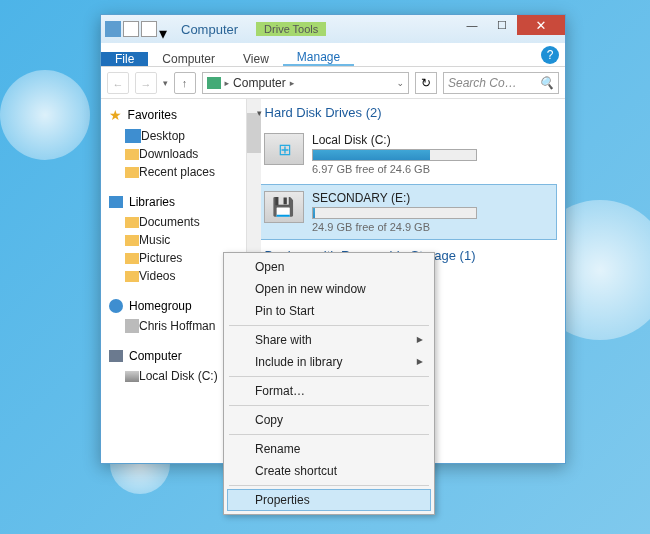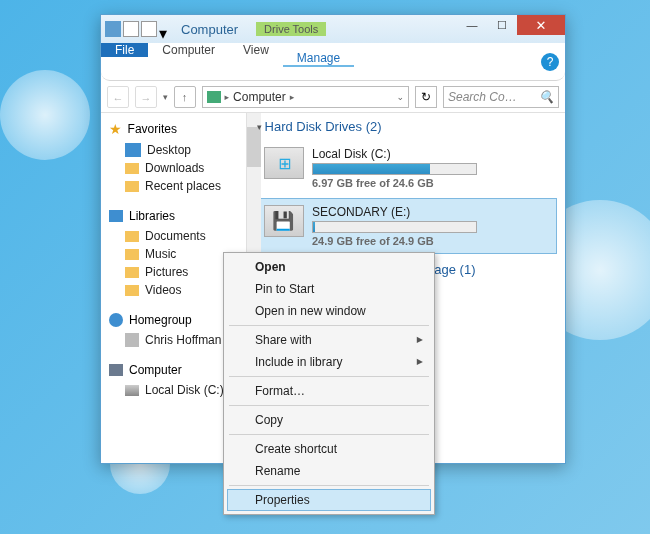--- a/index.html
+++ b/index.html
@@ -15,39 +15,39 @@
   .qat { display: flex; gap: 2px; padding-left: 4px; align-items: center; }
   .qat-icon { width: 16px; height: 16px; background: #5d9dd0; }
   .qat-doc { background: #fff; border: 1px solid #999; }
   .qat-drop { width: 10px; height: 10px; }
   .title-text { margin-left: 12px; color: #2a6496; font-size: 13px; }
   .tab-ctx { margin-left: 18px; background: #a6d86e; color: #555; font-size: 11px; padding: 2px 8px; height: 14px; display: flex; align-items: center; }
   .winbtns { position: absolute; right: 0; top: 0; display: flex; }
   .winbtn { width: 30px; height: 20px; display: flex; align-items: center; justify-content: center; font-size: 11px; color: #333; cursor: default; }
   .winbtn.close { width: 48px; background: #c94a3b; color: #fff; font-size: 13px; }
 
-  .ribbon-tabs { height: 38px; display: flex; align-items: flex-start; background: #fff; border-bottom: 1px solid #d6d6d6; border-radius: 9px; }
+  .ribbon-tabs { height: 24px; display: flex; align-items: flex-end; background: #fff; border-bottom: 1px solid #d6d6d6; }
   .rtab { padding: 0 14px; font-size: 12px; color: #444; display: flex; align-items: center; }
   .rtab.file { background: #1e6fbb; color: #fff; }
   .rtab.active { border-bottom: 2px solid #6fb9e6; color: #1e6fbb; margin-top: 8px; }
   .help-icon { margin-left: auto; width: 18px; height: 18px; border-radius: 50%; background: #1e90d6; color: #fff; font-size: 12px; display: flex; align-items: center; justify-content: center; margin-right: 6px; align-self: center; }
 
   .addrbar { height: 32px; display: flex; align-items: center; gap: 6px; padding: 4px 6px; border-bottom: 1px solid #e0e0e0; }
   .navbtn { width: 22px; height: 22px; border: 1px solid #bbb; border-radius: 2px; display: flex; align-items: center; justify-content: center; font-size: 11px; color: #666; }
   .navbtn.dis { opacity: .5; }
   .addr { flex: 1; border: 1px solid #bbb; height: 22px; display: flex; align-items: center; padding: 0 4px; font-size: 12px; color: #333; gap: 4px; }
   .addr .crumb-icon { width: 14px; height: 12px; background: #4a7; }
   .refresh { width: 22px; height: 22px; border: 1px solid #bbb; display: flex; align-items: center; justify-content: center; font-size: 12px; }
   .search { width: 116px; border: 1px solid #bbb; height: 22px; padding: 0 4px; font-size: 12px; color: #888; display: flex; align-items: center; gap: 4px; font-style: italic; }
 
   .body { display: flex; height: calc(100% - 86px); }
   .nav { width: 146px; border-right: 1px solid #e0e0e0; padding: 8px 0 8px 8px; font-size: 12px; overflow-y: auto; }
   .nav-group { margin-bottom: 14px; }
   .nav-hdr { display: flex; align-items: center; gap: 6px; margin-bottom: 4px; }
-  .nav-item { display: flex; align-items: center; gap: 6px; padding: 2px 0 2px 16px; color: #222; }
+  .nav-item { display: flex; align-items: center; padding: 2px 0 2px 16px; color: #222; }
   .ic { width: 16px; height: 14px; display: inline-block; }
   .star { color: #e9a71e; font-size: 14px; }
   .folder-ic { background: #f5c35a; width: 14px; height: 11px; }
   .lib-ic { background: #3e8ed0; width: 14px; height: 12px; }
   .comp-ic { background: #6b7a8f; width: 14px; height: 12px; }
   .homegroup-ic { border-radius: 50%; background: #3e8ed0; width: 14px; height: 14px; }
   .person-ic { background: #bbb; width: 14px; height: 14px; }
   .disk-ic { background: linear-gradient(#ccc,#888); width: 14px; height: 11px; }
 
   .content { flex: 1; padding: 6px 8px; font-size: 12px; position: relative; }
@@ -57,27 +57,27 @@
   .section-hdr { color: #1c5b9c; font-size: 13px; margin-bottom: 6px; cursor: default; }
   .tri { display:inline-block; transform: translateY(-1px); color:#555; font-size:9px; margin-right:3px; }
 
   .drive { display: flex; gap: 8px; padding: 6px; border: 1px solid transparent; margin-bottom: 2px; }
   .drive.selected { background: #cde8f8; border: 1px solid #7db8e0; }
   .drive-icon { width: 40px; height: 32px; background: linear-gradient(#e8e8e8,#cfcfcf); border: 1px solid #aaa; display: flex; align-items: center; justify-content: center; font-size: 18px; }
   .drive-info { flex: 1; }
   .drive-name { color: #222; margin-bottom: 2px; }
   .capbar { width: 165px; height: 12px; border: 1px solid #aaa; background: #eee; margin-bottom: 2px; position: relative; }
   .capfill { height: 100%; background: linear-gradient(#3fa6d6,#2e8fc6); }
-  .drive-free { color: #6a6a6a; font-size: 11px; font-weight: bold; }
+  .drive-free { color: #6a6a6a; font-size: 11px; }
   .win8-flag { color: #29abe2; font-size: 16px; margin-right:-2px; }
 
   
   .ctxmenu { position: absolute; left: 223px; top: 252px; width: 212px; background: #f5f5f5; border: 1px solid #a9a9a9; box-shadow: 2px 2px 6px rgba(0,0,0,.25); padding: 3px; font-size: 12px; z-index: 50; }
   .ctx-item { padding: 4px 22px 4px 28px; color: #222; position: relative; }
-  .ctx-item.bold { font-weight: bold; }
+  .ctx-item.bold { font-weight: normal; }
   .ctx-item.hover { background: #cde8f8; border: 1px solid #7db8e0; padding: 3px 21px 3px 27px; }
   .ctx-sep { height: 1px; background: #d0d0d0; margin: 3px 2px; }
   .ctx-sub::after { content: "▶"; position: absolute; right: 8px; font-size: 8px; color: #555; top: 6px; }
 </style>
 </head>
 <body>
 
 <div class="flower f1"></div>
 <div class="flower f2"></div>
 <div class="flower f3"></div>
@@ -223,27 +223,27 @@
         </div>
 
         <div class="section-hdr" style="margin-top:8px"><span class="tri">▾</span><span style="display:inline-block;overflow:hidden;vertical-align:top;">Devices with Removable Storage (1)</span></div>
       </div>
     </div>
   </div>
 </div>
 
 <div class="ctxmenu">
   <div class="ctx-item bold">Open</div>
+  <div class="ctx-item">Open in new window</div>
   <div class="ctx-item">Pin to Start</div>
-  <div class="ctx-item">Open in new window</div>
   <div class="ctx-sep"></div>
   <div class="ctx-item ctx-sub">Share with</div>
   <div class="ctx-item ctx-sub">Include in library</div>
   <div class="ctx-sep"></div>
   <div class="ctx-item">Format…</div>
   <div class="ctx-sep"></div>
   <div class="ctx-item">Copy</div>
   <div class="ctx-sep"></div>
+  <div class="ctx-item">Rename</div>
   <div class="ctx-item">Create shortcut</div>
-  <div class="ctx-item">Rename</div>
   <div class="ctx-sep"></div>
   <div class="ctx-item hover">Properties</div>
 </div>
 
 </body></html>

